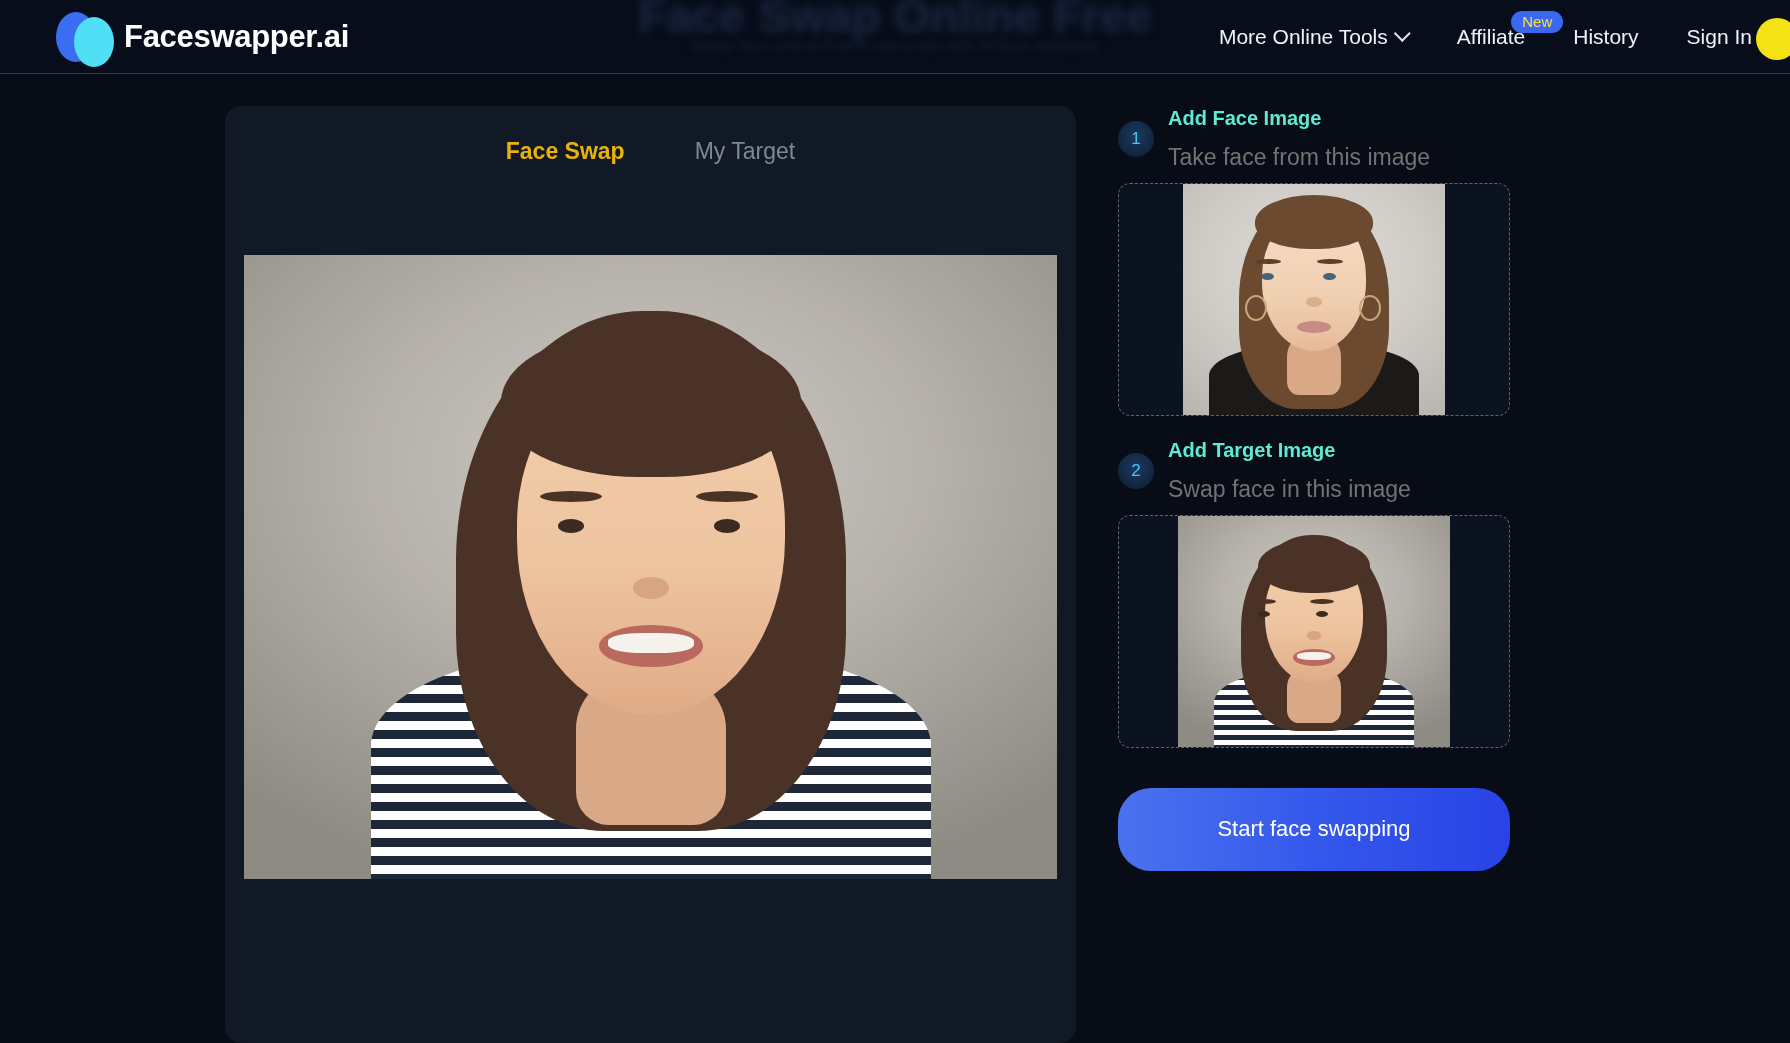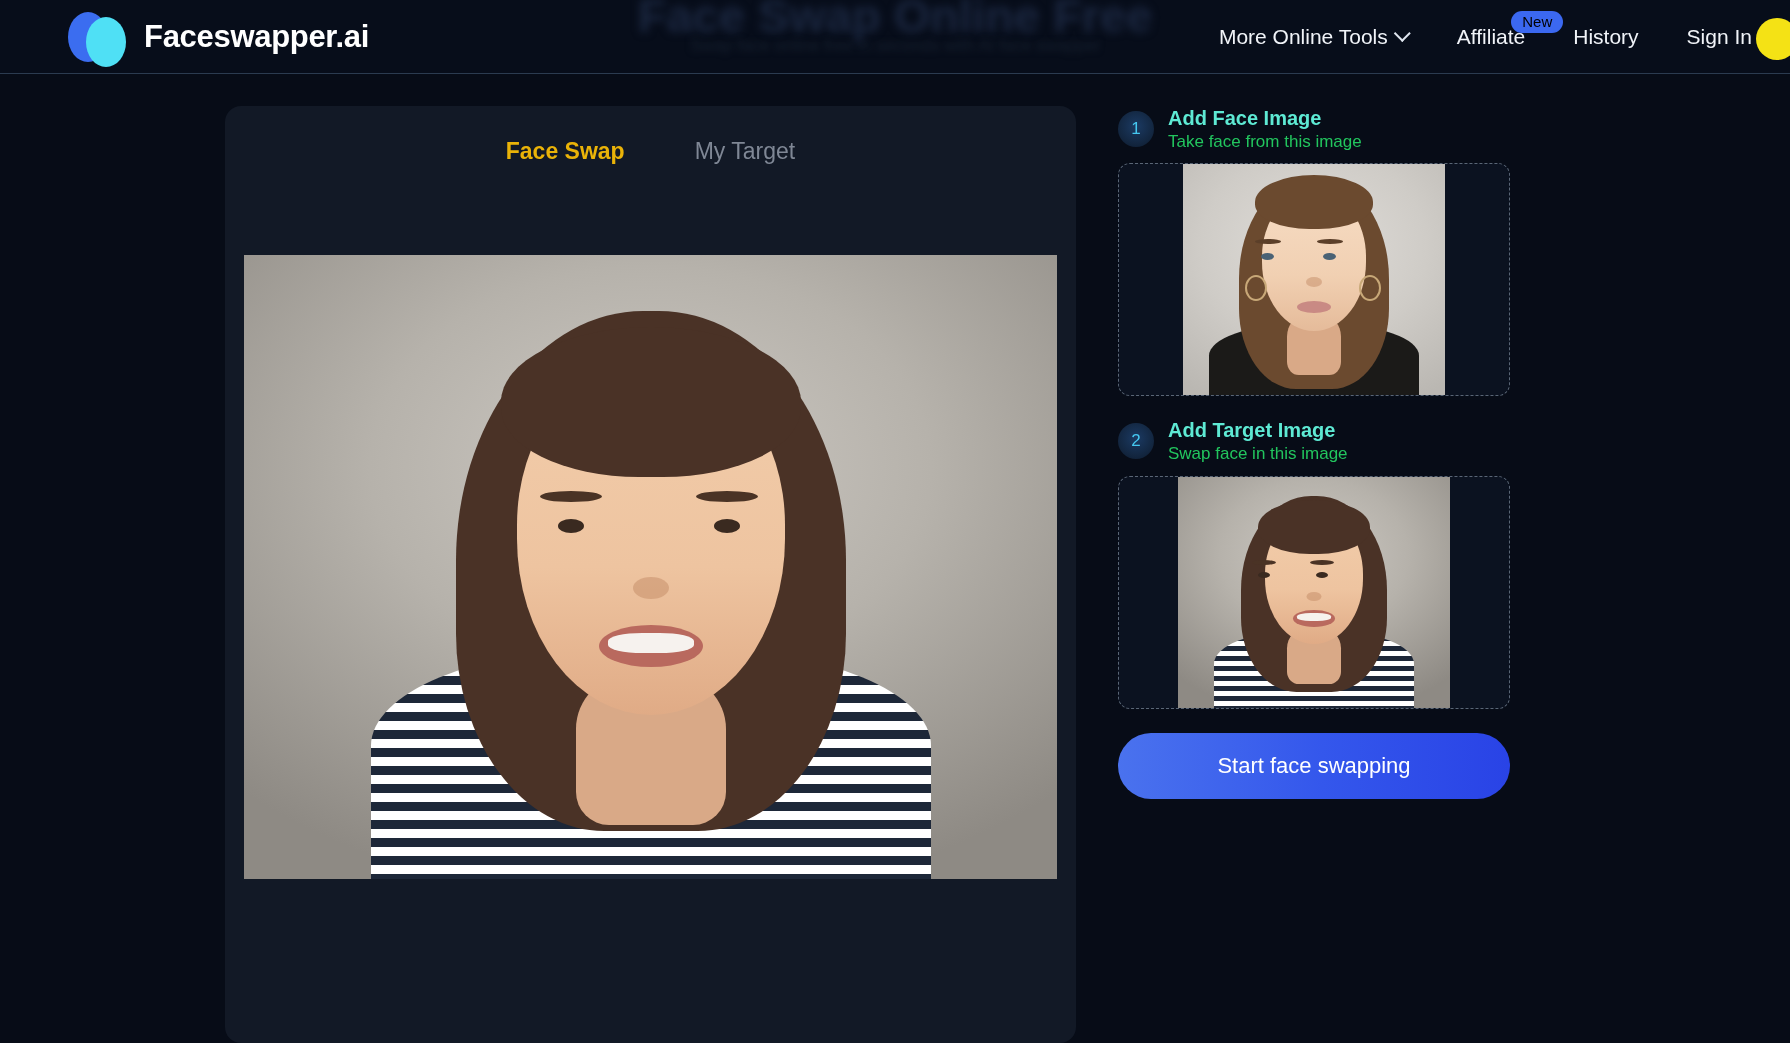--- a/index.html
+++ b/index.html
@@ -60,25 +60,25 @@
     width: 1790px;
     text-align: center;
     font-size: 17px;
     color: #16202f;
     filter: blur(3px);
     white-space: nowrap;
   }
 
   #logo-area {
     position: absolute;
-    top: 0; left: 68px;
+    top: 0; left: 56px;
     height: 74px;
     display: flex;
     align-items: center;
-    gap: 14px;
+    gap: 6px;
   }
   #logo-mark {
     position: relative;
     width: 62px;
     height: 54px;
   }
   .logo-blob-back {
     position: absolute;
     left: 0; top: 2px;
     width: 40px; height: 50px;
@@ -124,21 +124,21 @@
     width: 12px; height: 12px;
     border-right: 2px solid #dfe5ef;
     border-bottom: 2px solid #dfe5ef;
     transform: rotate(45deg) translate(-3px,-2px);
   }
   #affiliate-badge {
     position: absolute;
     top: 11px;
     right: -14px;
     background: #3b68f0;
-    color: #000000;
+    color: #fde047;
     font-size: 15px;
     padding: 3px 11px 4px;
     border-radius: 14px;
     line-height: 1;
   }
   #avatar-partial {
     position: absolute;
     top: 18px;
     right: -22px;
     width: 42px; height: 42px;
@@ -288,24 +288,24 @@
     color: #45c8f0;
     font-size: 17px;
   }
   .step-title {
     color: #5eead4;
     font-size: 20px;
     font-weight: bold;
     line-height: 1.2;
   }
   .step-sub {
-    color: #22c55e;
-    font-size: 17px;
+    color: #737373;
+    font-size: 23px;
     line-height: 1.25;
-    margin-top: 1px;
+    margin-top: 13px;
   }
 
   .upload-box {
     width: 392px;
     height: 233px;
     border: 1px dashed #5a6676;
     border-radius: 12px;
     background: #0b1220;
     display: flex;
     align-items: center;
@@ -329,23 +329,23 @@
     font-size: 17px;
     line-height: 1.33;
   }
   #help-link {
     color: #4f6fe8;
     text-decoration: underline;
     cursor: pointer;
   }
 
   #cta-button {
-    margin-top: 24px;
+    margin-top: 40px;
     width: 392px;
-    height: 66px;
+    height: 83px;
     border: none;
     border-radius: 33px;
     background: linear-gradient(90deg,#4a72ee 0%,#3457ec 52%,#2943e6 100%);
     color: #ffffff;
     font-size: 22px;
     font-family: "Liberation Sans", sans-serif;
     cursor: pointer;
   }
 </style>
 </head>

